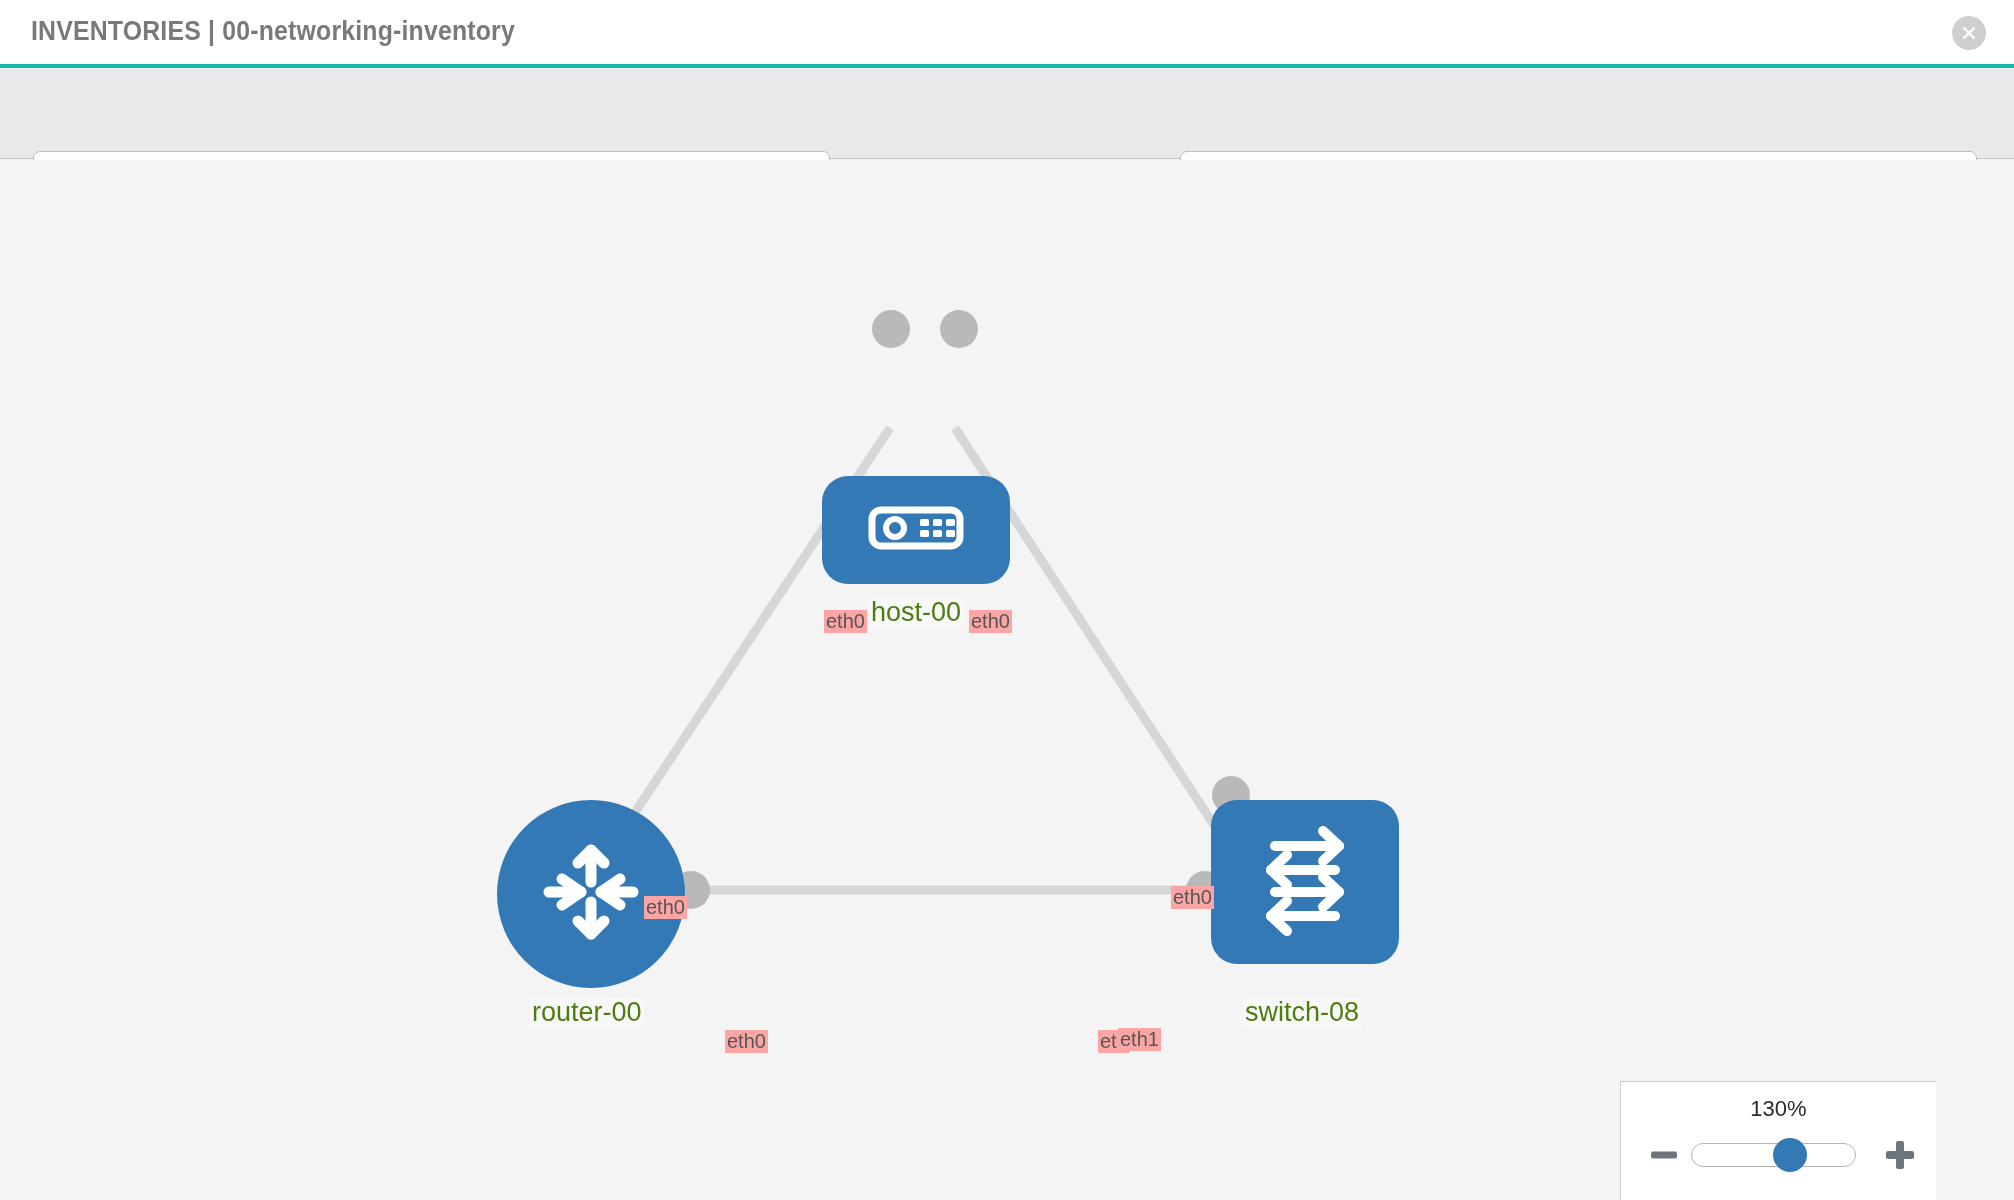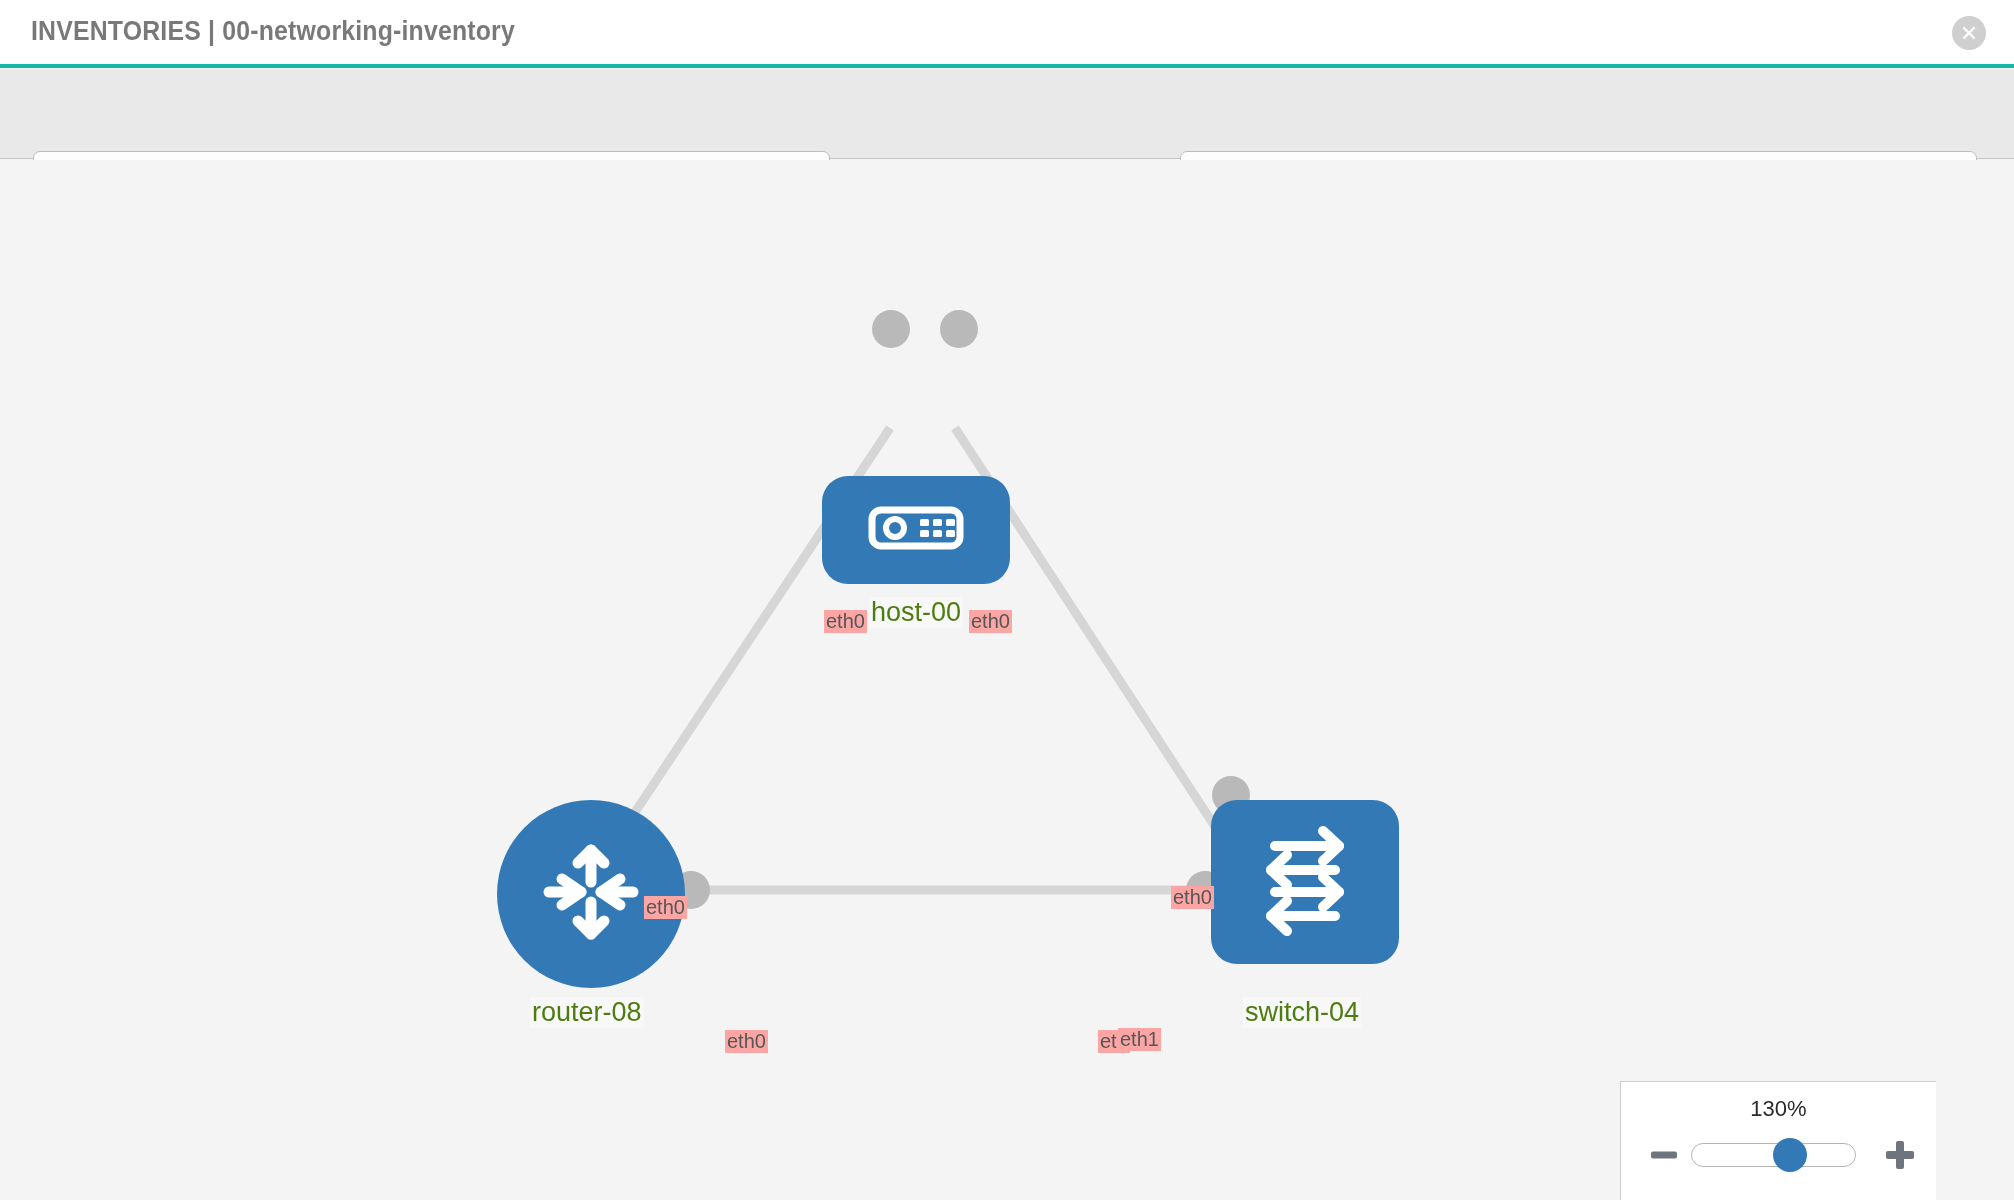--- a/index.html
+++ b/index.html
@@ -250,41 +250,41 @@
               <polyline points="42,84 55,97 68,84"></polyline>
               <line x1="13" y1="55" x2="45" y2="55"></line>
               <polyline points="26,42 45,55 26,68" fill="none"></polyline>
               <line x1="97" y1="55" x2="65" y2="55"></line>
               <polyline points="84,42 65,55 84,68"></polyline>
             </g>
           </svg>
         </span>
       </div>
     </div>
-    <div class="node-label" style="left:530px; top:837px;">router-08</div>
+    <div class="node-label" style="left:530px; top:837px;">router-00</div>
 
     <div class="node" id="node-switch" style="left:1211px; top:640px;">
       <div class="node-shape">
         <span>
           <svg width="116" height="116" viewBox="0 0 116 116">
             <g fill="none" stroke="#ffffff" stroke-width="10" stroke-linecap="round" stroke-linejoin="round">
               <line x1="28" y1="24" x2="92" y2="24"></line>
               <polyline points="76,9 92,24 76,39"></polyline>
               <line x1="88" y1="48" x2="24" y2="48"></line>
               <polyline points="40,33 24,48 40,63"></polyline>
               <line x1="28" y1="70" x2="92" y2="70"></line>
               <polyline points="76,55 92,70 76,85"></polyline>
               <line x1="88" y1="94" x2="24" y2="94"></line>
               <polyline points="40,79 24,94 40,109"></polyline>
             </g>
           </svg>
         </span>
       </div>
     </div>
-    <div class="node-label" style="left:1243px; top:837px;">switch-04</div>
+    <div class="node-label" style="left:1243px; top:837px;">switch-08</div>
 
     <div class="iface-label" style="left:824px; top:450px;">eth0</div>
     <div class="iface-label" style="left:969px; top:450px;">eth0</div>
 
     <div class="iface-label" style="left:644px; top:736px;">eth0</div>
     <div class="iface-label" style="left:1171px; top:726px;">eth0</div>
 
     <div class="iface-label" style="left:725px; top:870px;">eth0</div>
 
     <div class="iface-label" style="left:1098px; top:870px;">eth</div>

